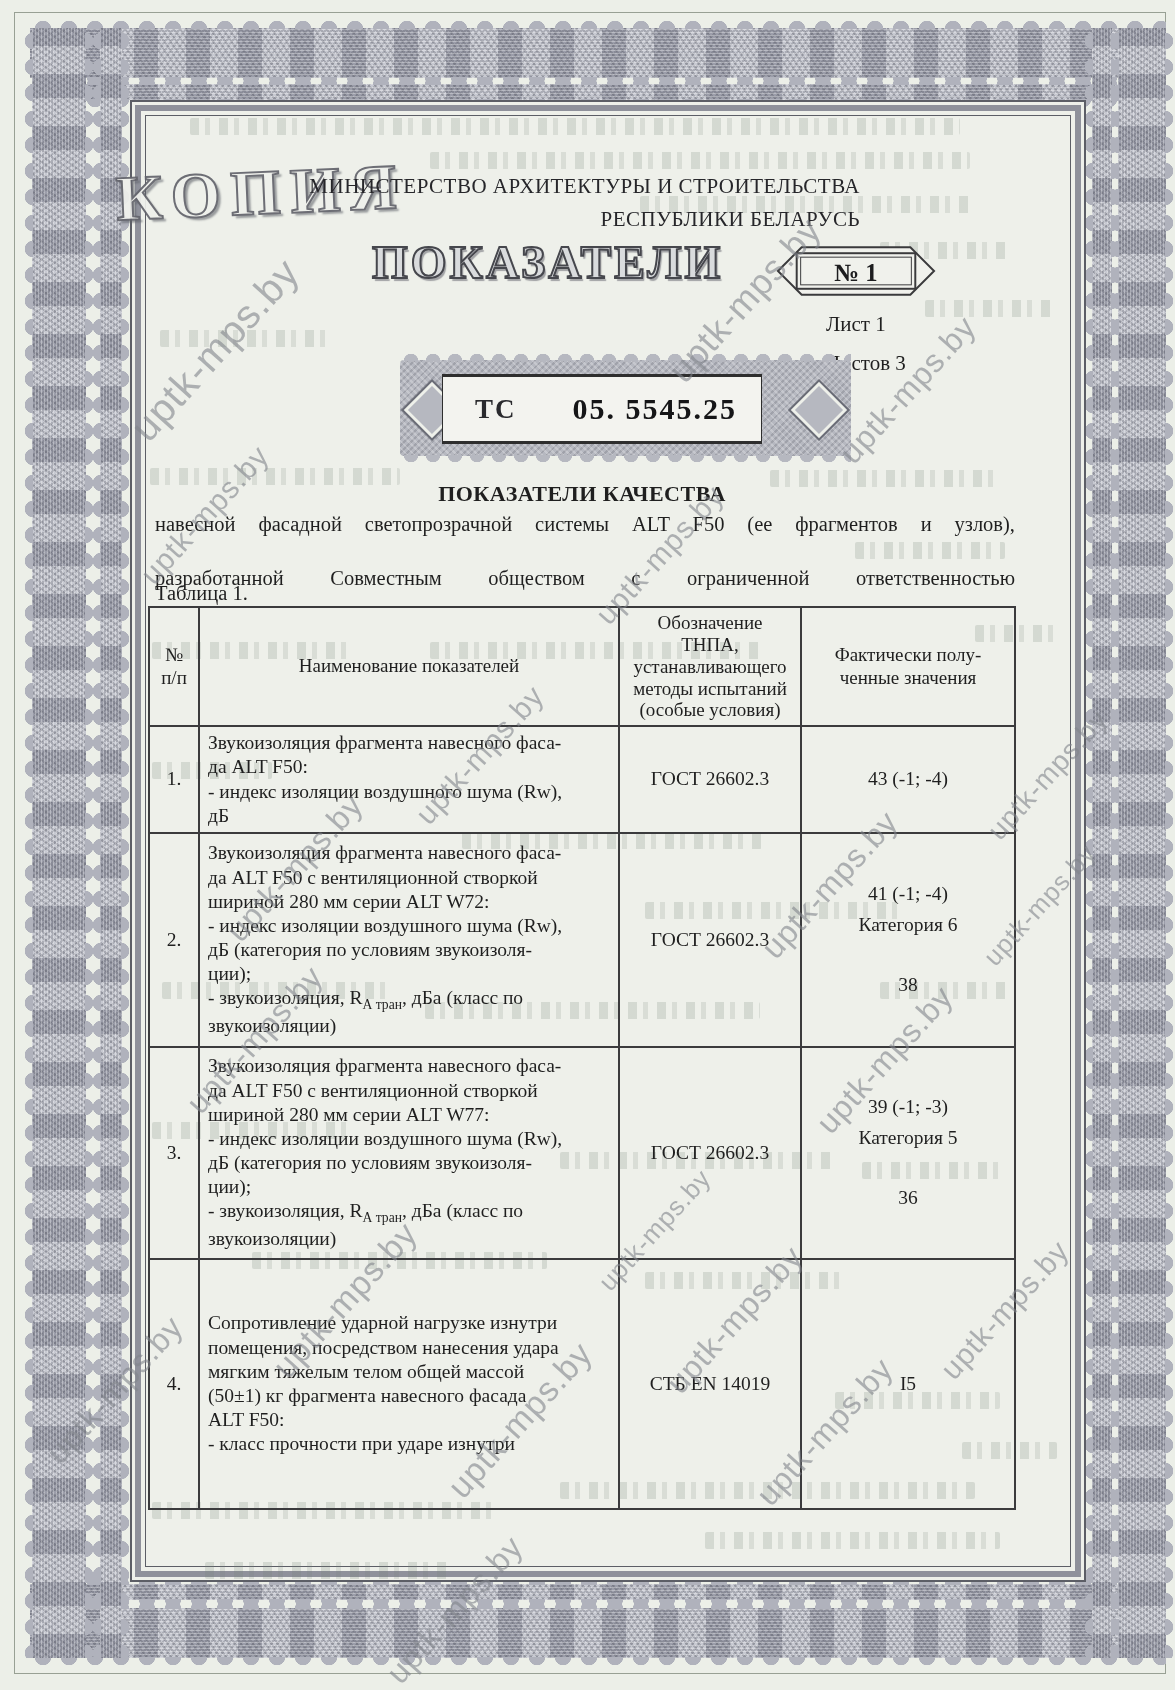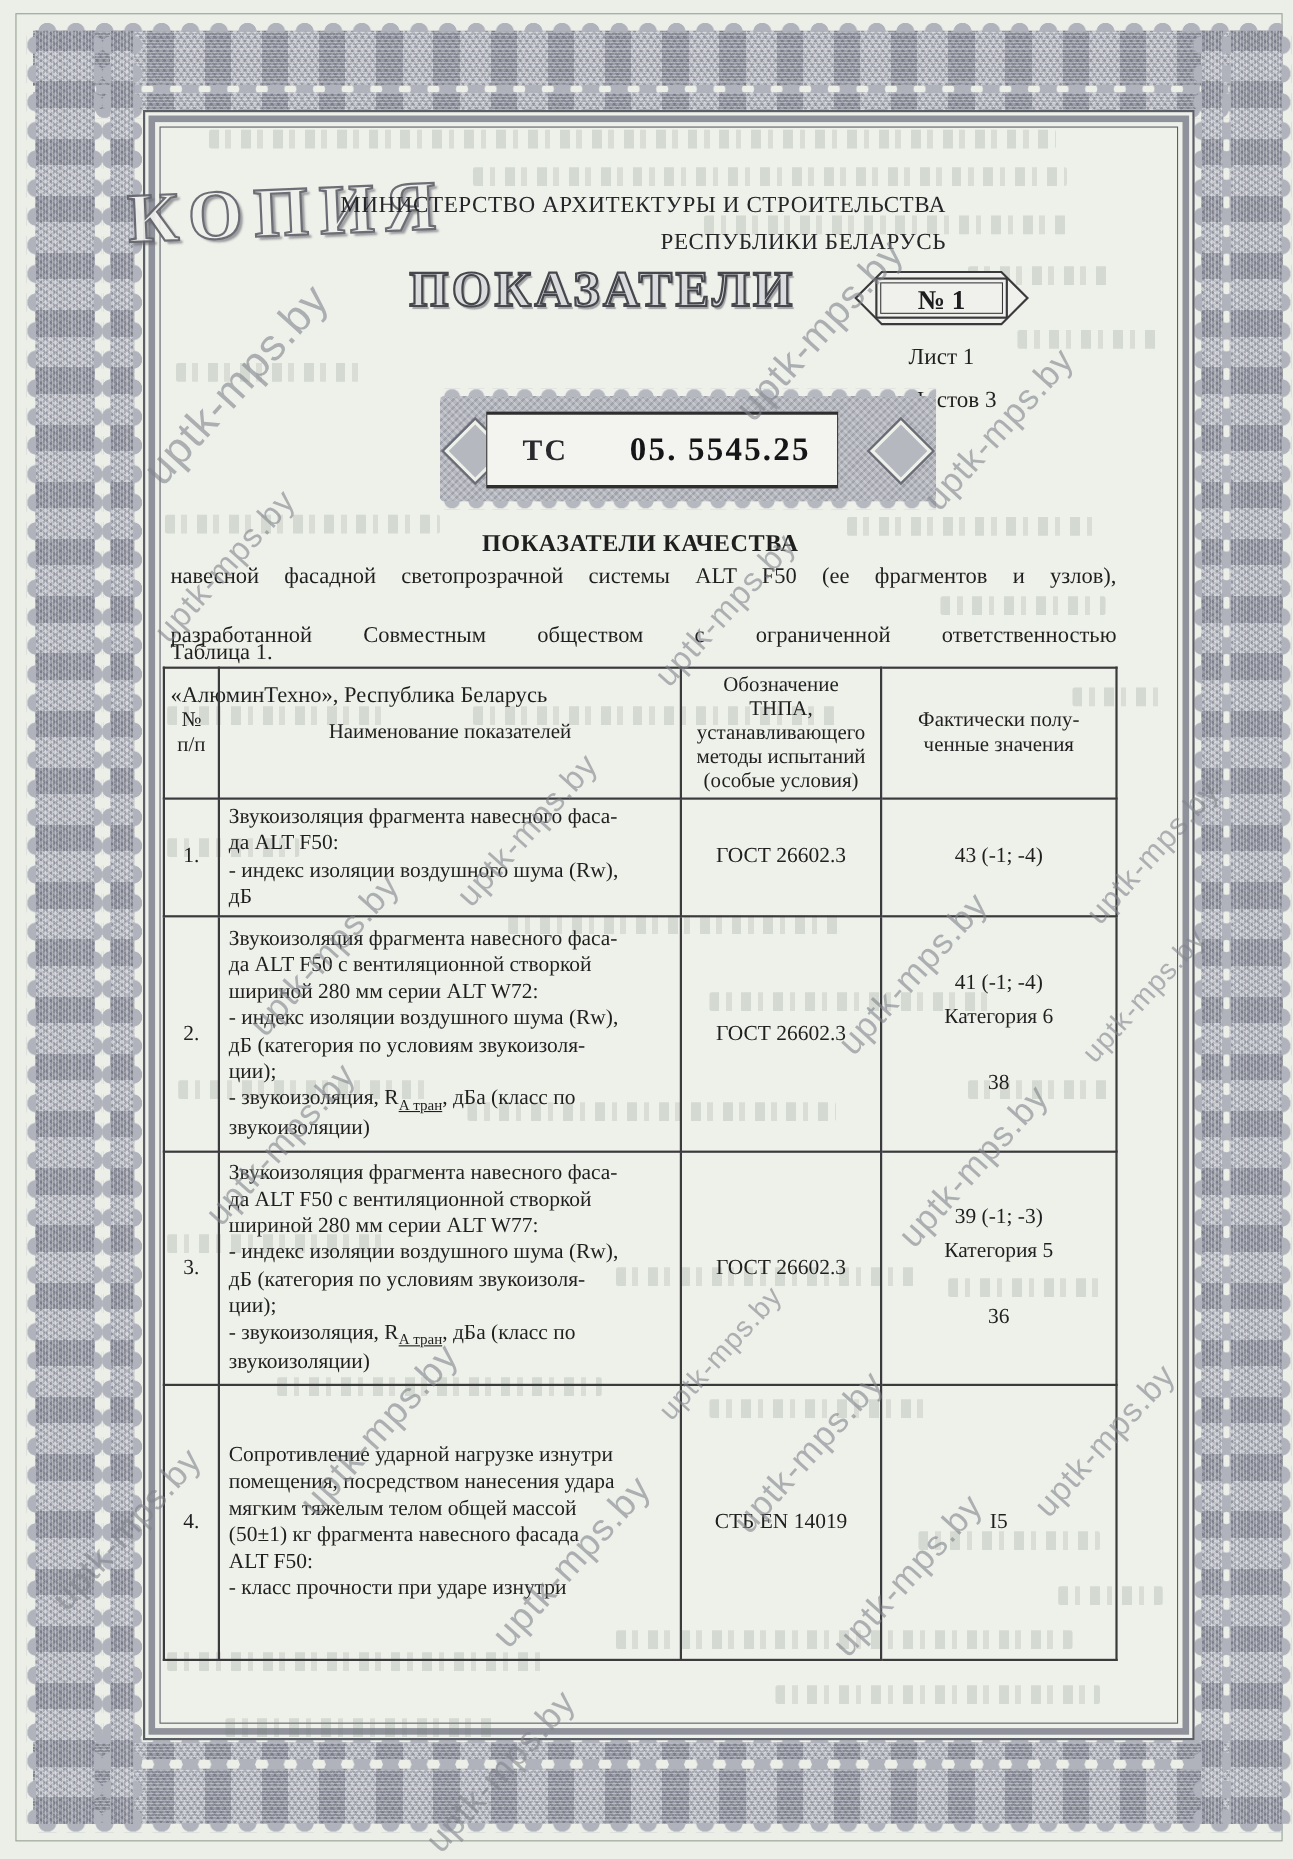--- a/index.html
+++ b/index.html
@@ -112,21 +112,21 @@
   table.qtable{position:absolute;left:148px;top:606px;width:866px;
     border-collapse:collapse;table-layout:fixed;
     font-size:19.5px;line-height:1.24;}
   table.qtable td,table.qtable th{border:2px solid #3b3b3d;padding:4px 8px;
     font-weight:normal;vertical-align:middle;background:transparent;}
   th.h{text-align:center;font-size:19px;line-height:1.2;}
   td.c-num{text-align:center;}
   td.c-name{vertical-align:top;padding-top:6px;text-align:left;}
   td.c-tnpa{text-align:center;}
   td.c-val{text-align:center;line-height:1.55;border-radius:22px;}
-  sub{font-size:70%;text-decoration:underline;}
+  sub{font-size:70%;}
 </style>
 </head>
 <body>
 
 <div class="layer" id="ghost-layer">
     <div class="ghost" style="left: 190px; top: 118px; width: 770px;"></div>
     <div class="ghost" style="left: 430px; top: 152px; width: 540px;"></div>
     <div class="ghost" style="left: 640px; top: 196px; width: 330px;"></div>
     <div class="ghost" style="left: 880px; top: 242px; width: 130px;"></div>
     <div class="ghost" style="left: 160px; top: 330px; width: 170px;"></div>
@@ -196,21 +196,20 @@
       <span class="tc-prefix">ТС</span>
       <span class="tc-number">05. 5545.25</span>
     </div>
   </div>
 
   <div class="section-title">ПОКАЗАТЕЛИ КАЧЕСТВА</div>
 
   <div class="description">
     <div class="jline">навесной фасадной светопрозрачной системы ALT F50 (ее фрагментов и узлов),</div>
     <div class="jline">разработанной Совместным обществом с ограниченной ответственностью</div>
-    <div>«АлюминТехно», Республика Беларусь</div>
   </div>
 
   <div class="table-caption">Таблица 1.</div>
 
   <table class="qtable">
     <colgroup>
         <col style="width:50px">
         <col style="width:420px">
         <col style="width:182px">
         <col style="width:214px">

